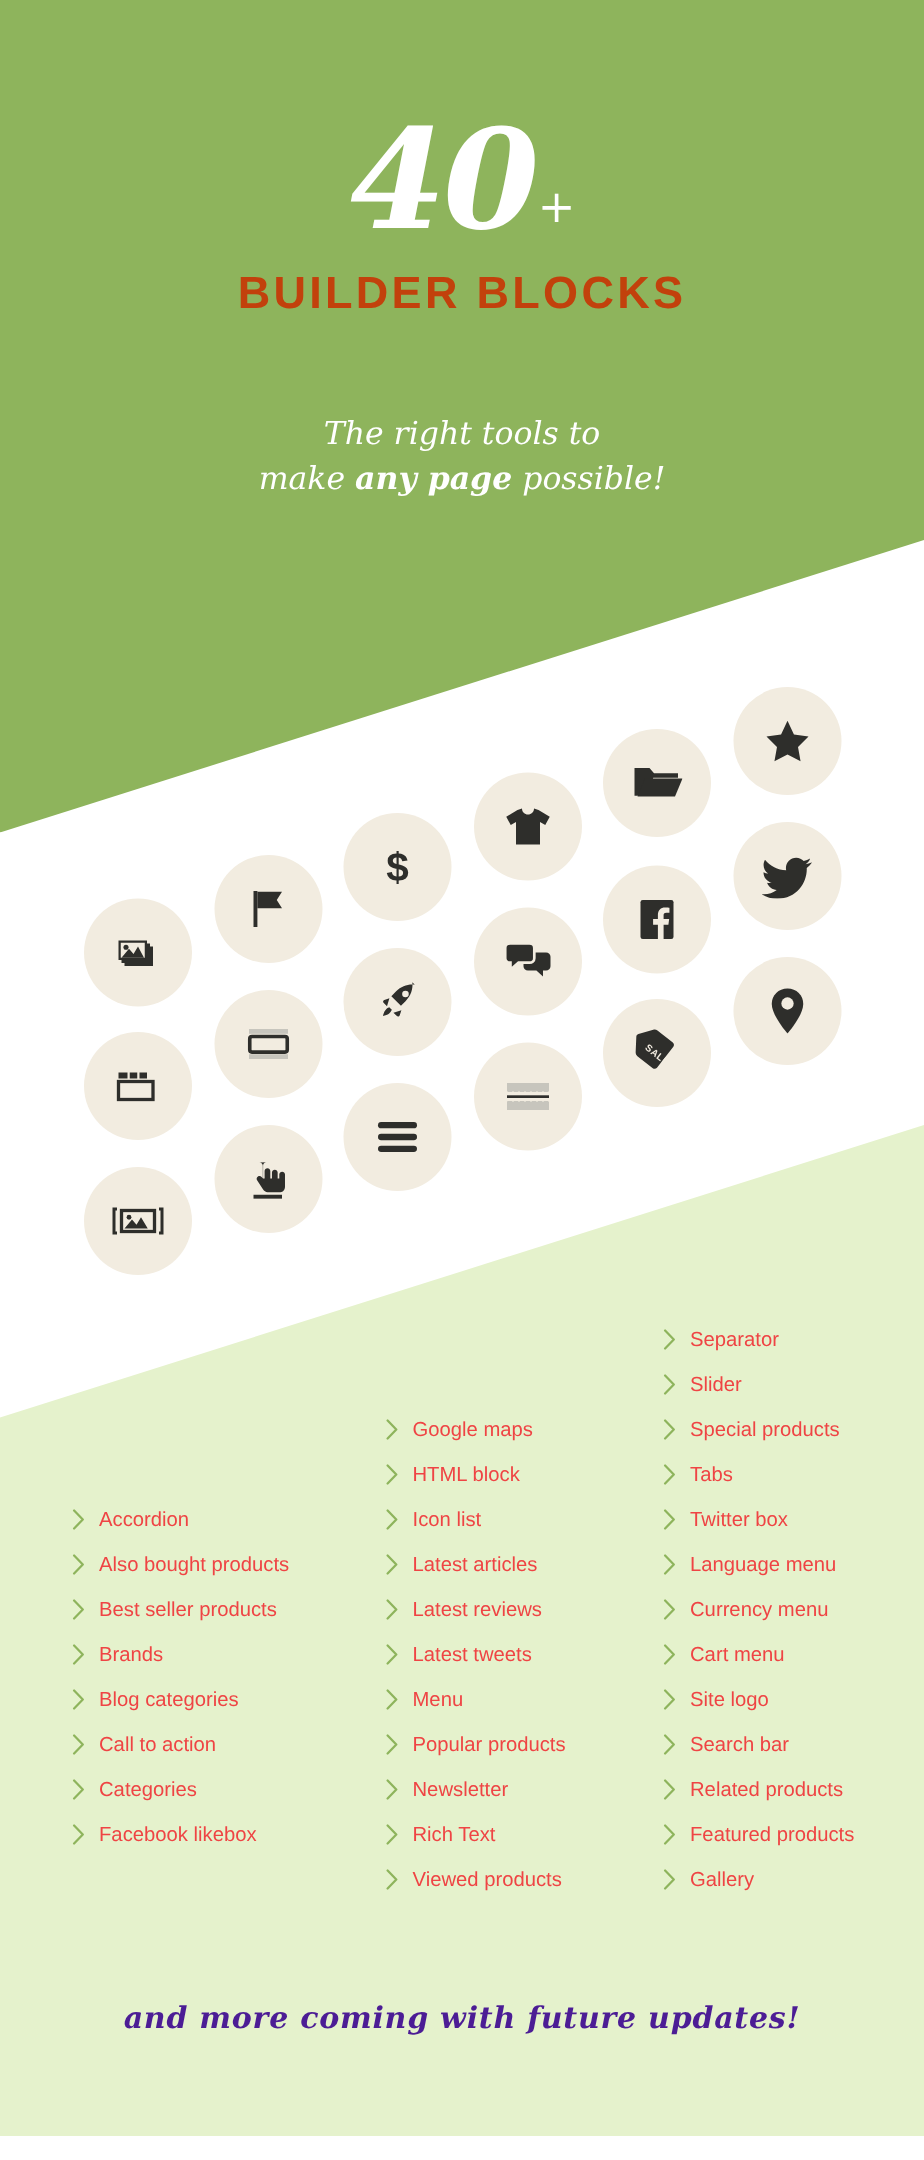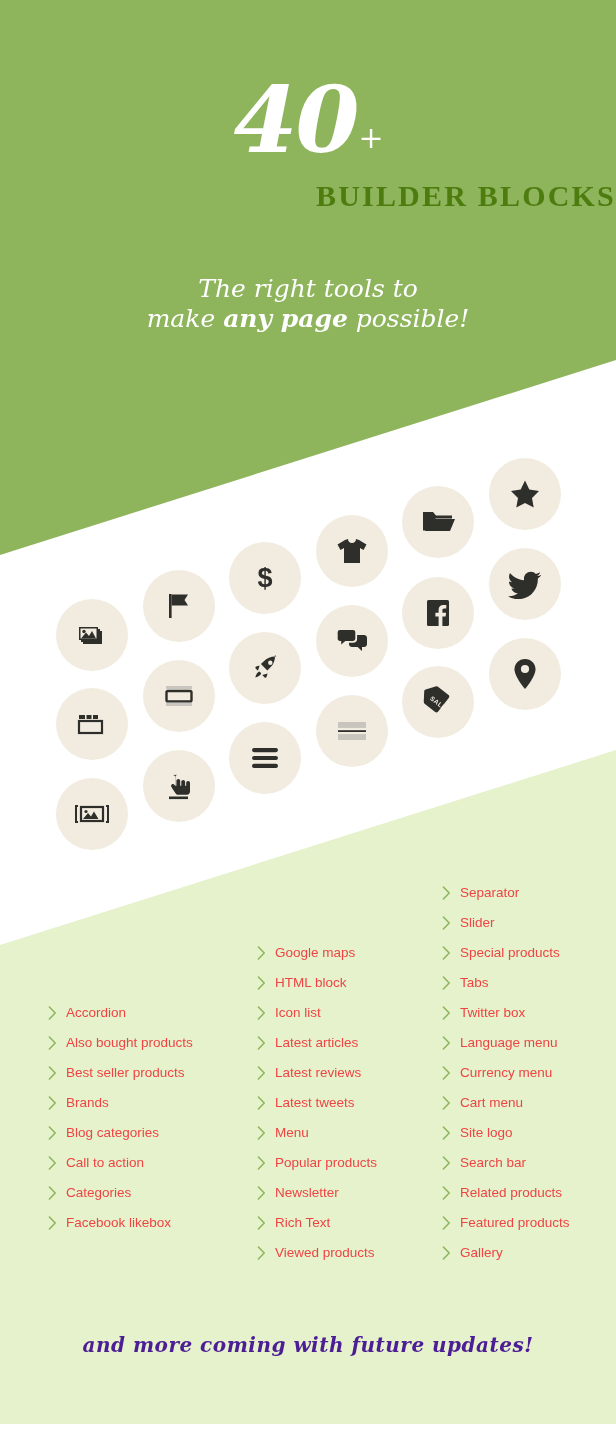--- a/index.html
+++ b/index.html
@@ -72,36 +72,36 @@
     font-weight: 400;
     color: #ffffff;
     position: relative;
     top: -4px;
     left: 1px;
   }
   .hero-title {
     position: absolute;
     left: 0; top: 178px;
     width: 616px;
-    text-align: right;
-    font-family: Liberation Serif, serif;
+    text-align: center;
+    font-family: Liberation Sans, sans-serif;
     font-weight: 700;
     font-size: 30px;
     letter-spacing: 2.2px;
-    color: #4d7c0f;
+    color: #c2410c;
     line-height: 1.2;
   }
   .hero-sub {
     position: absolute;
     left: 0; top: 274px;
     width: 616px;
     text-align: center;
     font-family: "DejaVu Serif", serif;
     font-style: italic;
-    font-size: 25px;
+    font-size: 21px;
     line-height: 30px;
     color: #ffffff;
   }
   .hero-sub b { font-weight: 700; }
 
   
   .icon-cloud { position: absolute; left: 0; top: 0; width: 616px; height: 900px; }
   .icon-circle {
     position: absolute;
     width: 72px; height: 72px;

